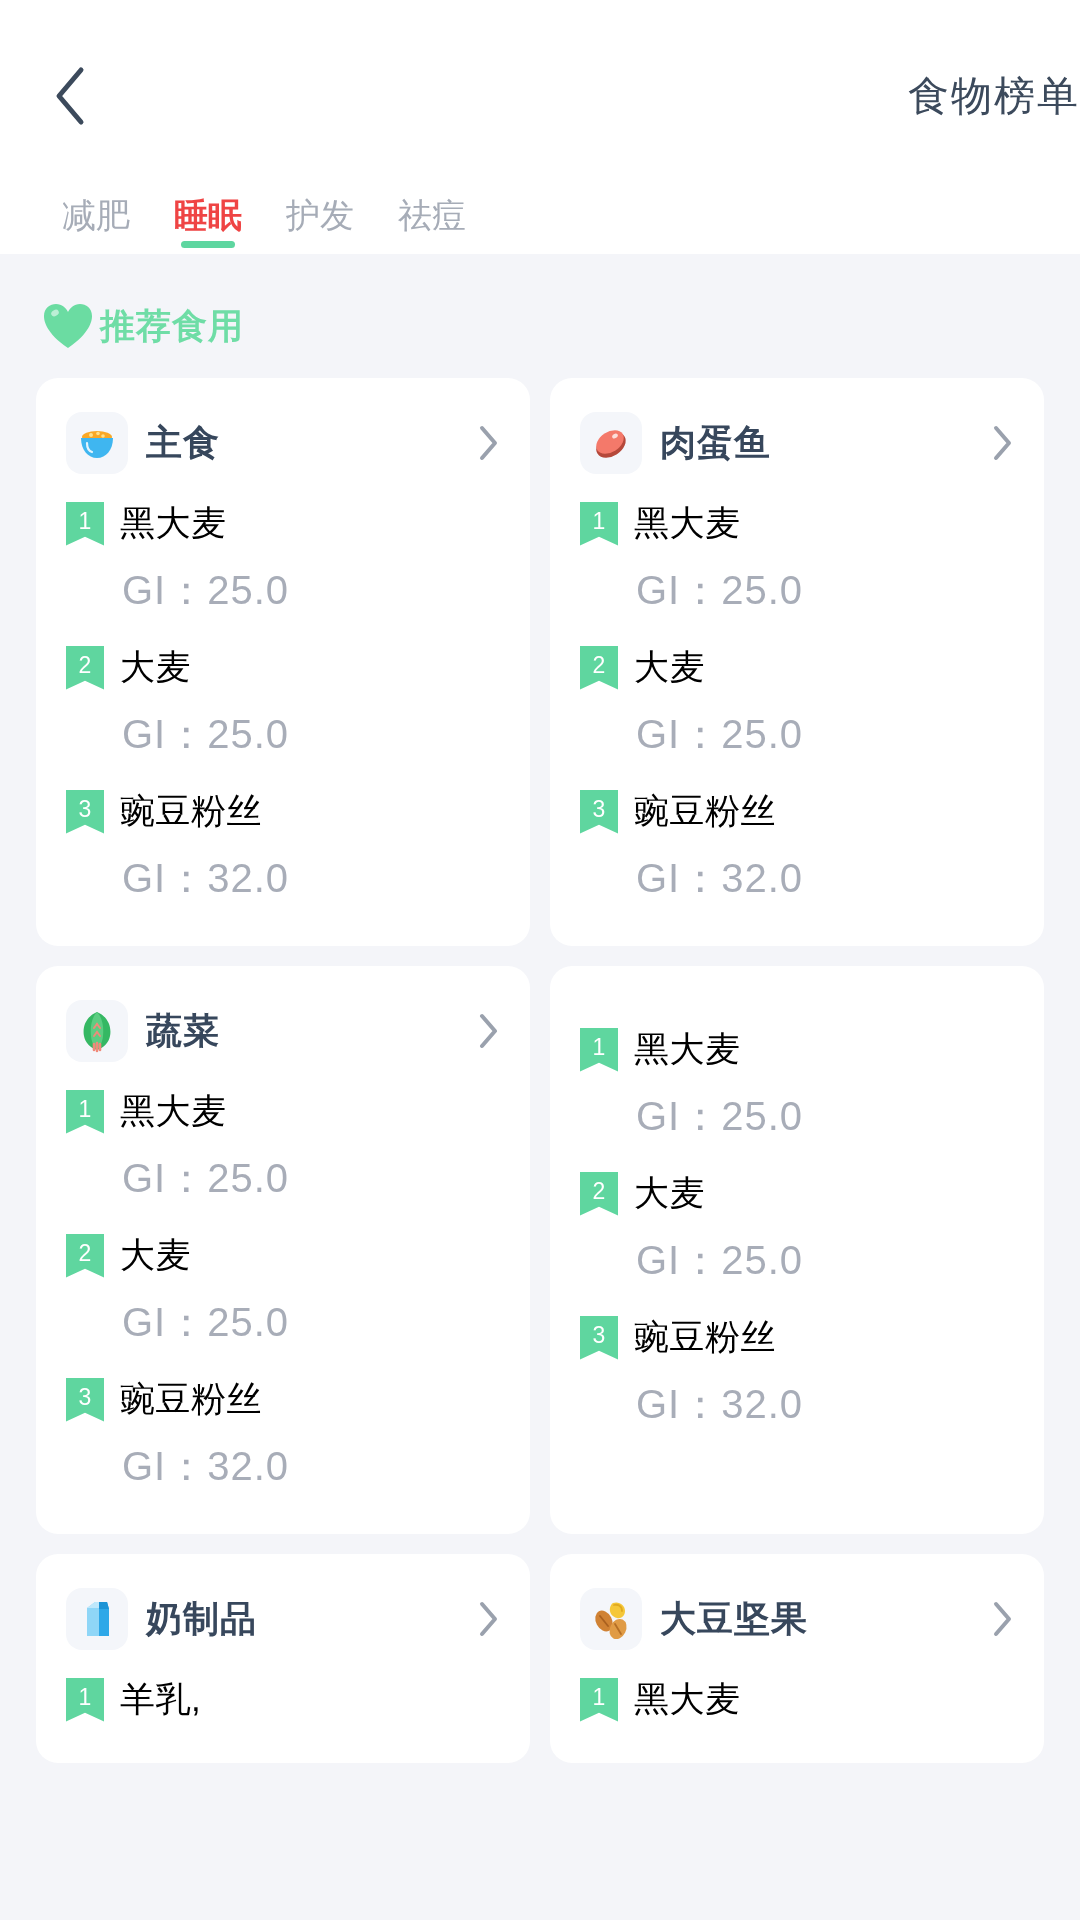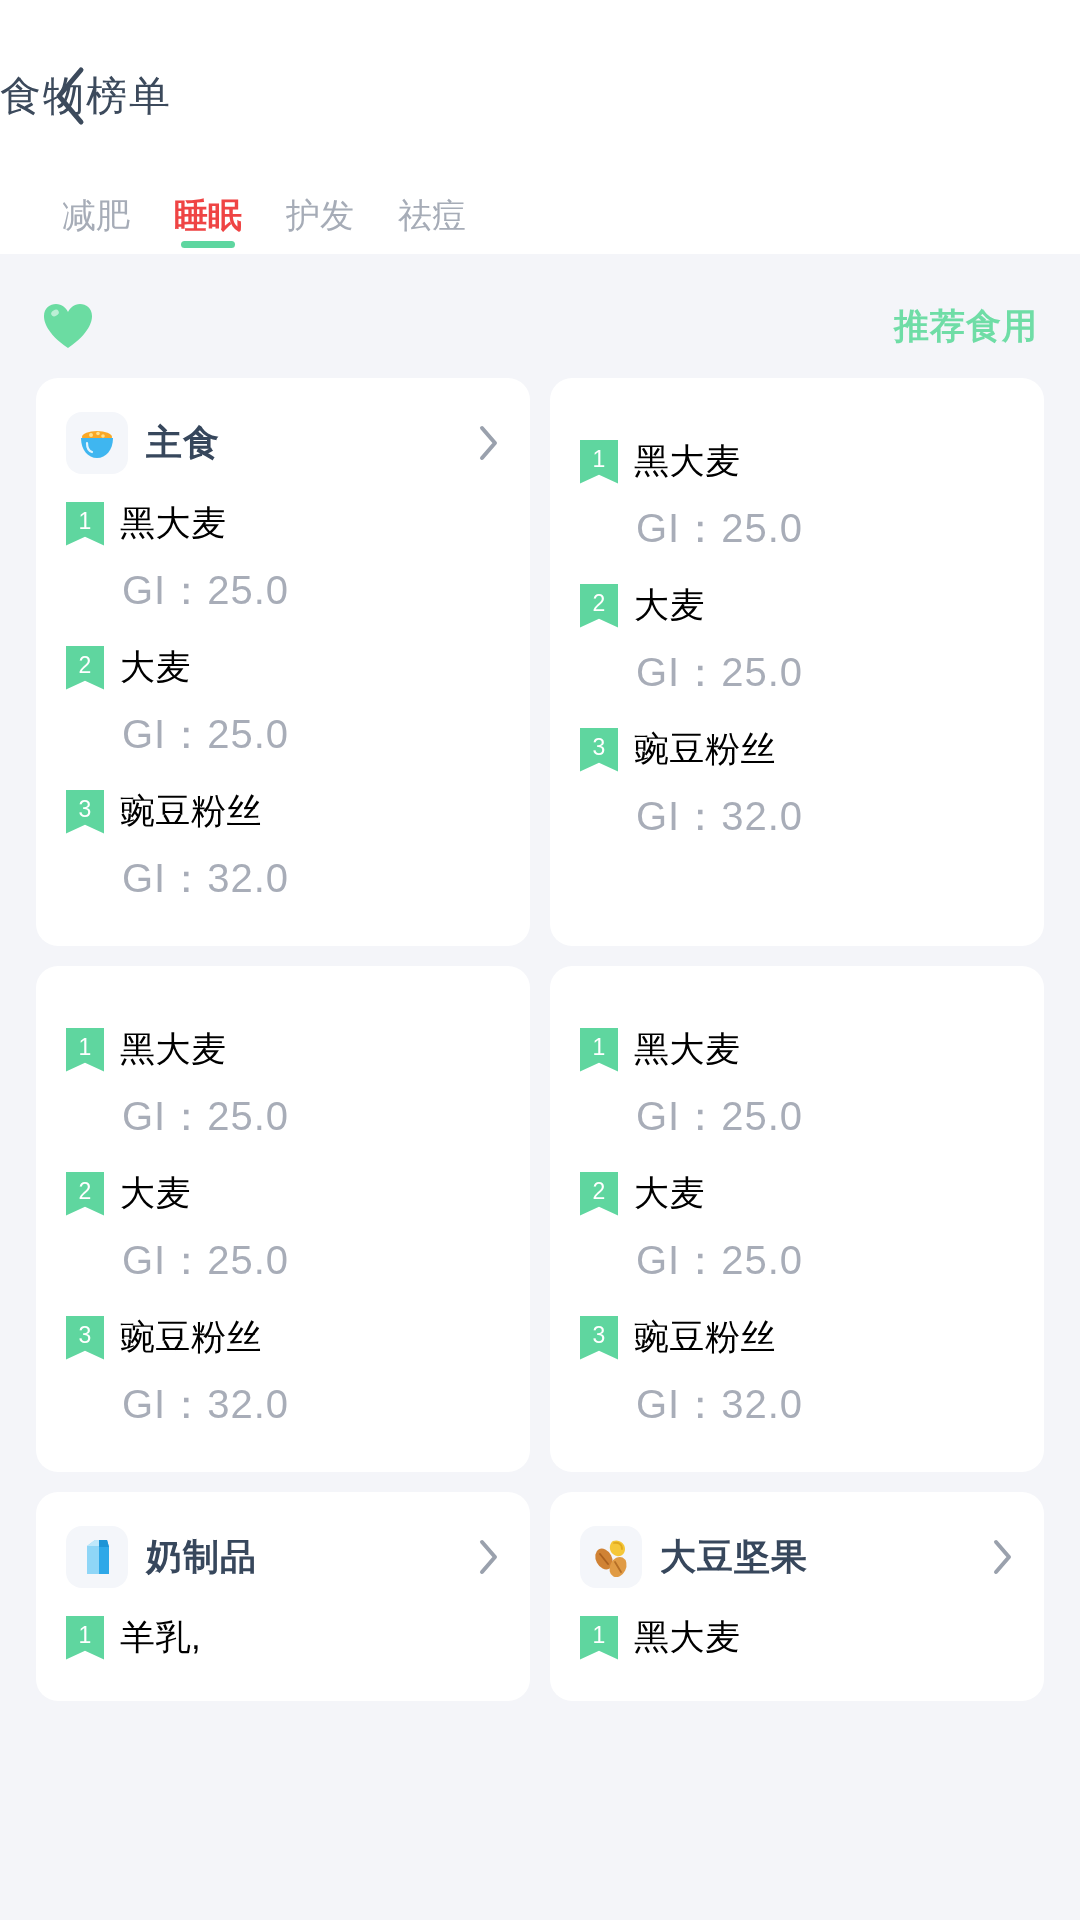--- a/index.html
+++ b/index.html
@@ -21,21 +21,21 @@
   
   .topchrome {
     background: #ffffff;
     padding-top: 44px;
   }
   .navbar {
     position: relative;
     height: 104px;
     display: flex;
     align-items: center;
-    justify-content: flex-start;
+    justify-content: flex-end;
   }
   .back-btn {
     position: absolute;
     left: 34px;
     top: 50%;
     transform: translateY(-50%);
     width: 72px;
     height: 72px;
     display: flex;
     align-items: center;
@@ -86,21 +86,20 @@
     padding: 0 36px;
     background: #f4f5f9;
     height: calc(1920px - 44px - 104px - 106px);
     overflow: hidden;
   }
   .section-head {
     display: flex;
     align-items: center;
     gap: 6px;
     padding: 48px 6px 28px 6px;
-    justify-content: space-between;
   }
   .heart-icon { width: 52px; height: 48px; display:block; }
   .section-title {
     font-size: 35px;
     color: #6fdda6;
     font-weight: bold;
     letter-spacing: 1px;
   }
 
   .grid {
@@ -264,20 +263,35 @@
         <div class="gi-line">GI：25.0</div>
 
         <div class="food-row">
           <span class="rank">3</span>
           <span class="food-name">豌豆粉丝</span>
         </div>
         <div class="gi-line">GI：32.0</div>
       </div>
 
       <div class="card">
+        <div class="card-head">
+          <span class="cat-icon-wrap">
+            <svg width="46" height="46" viewBox="0 0 46 46">
+              <ellipse cx="23" cy="25" rx="16" ry="11" fill="#b5483a" transform="rotate(-33 23 25)"></ellipse>
+              <ellipse cx="22" cy="22" rx="15" ry="10" fill="#f4796a" transform="rotate(-33 22 22)"></ellipse>
+              <ellipse cx="27" cy="16" rx="3" ry="2.2" fill="#ffffff" opacity="0.75" transform="rotate(-33 27 16)"></ellipse>
+            </svg>
+          </span>
+          <div class="cat-name">肉蛋鱼</div>
+          <span class="chev">
+            <svg width="22" height="38" viewBox="0 0 22 38">
+              <path d="M4 4 L17 19 L4 34" fill="none" stroke="#9aa1ad" stroke-width="4" stroke-linecap="round" stroke-linejoin="round"></path>
+            </svg>
+          </span>
+        </div>
 
         <div class="food-row">
           <span class="rank">1</span>
           <span class="food-name">黑大麦</span>
         </div>
         <div class="gi-line">GI：25.0</div>
 
         <div class="food-row">
           <span class="rank">2</span>
           <span class="food-name">大麦</span>
@@ -285,20 +299,36 @@
         <div class="gi-line">GI：25.0</div>
 
         <div class="food-row">
           <span class="rank">3</span>
           <span class="food-name">豌豆粉丝</span>
         </div>
         <div class="gi-line">GI：32.0</div>
       </div>
 
       <div class="card">
+        <div class="card-head">
+          <span class="cat-icon-wrap">
+            <svg width="46" height="46" viewBox="0 0 46 46">
+              <path d="M23 4 C13 8 8 18 10 28 C11 34 16 40 23 42 C30 40 35 34 36 28 C38 18 33 8 23 4 Z" fill="#35b863"></path>
+              <path d="M23 4 C18 9 16 18 17 28 C17.5 34 20 39 23 42 C26 39 28.5 34 29 28 C30 18 28 9 23 4 Z" fill="#5ccd82"></path>
+              <path d="M20 42 L20 36 M23 43 L23 35 M26 42 L26 36" stroke="#f08a7a" stroke-width="2.6" stroke-linecap="round"></path>
+              <path d="M20 20 L23 16 L26 20 M20 28 L23 24 L26 28" fill="none" stroke="#f08a7a" stroke-width="2" stroke-linecap="round"></path>
+            </svg>
+          </span>
+          <div class="cat-name">蔬菜</div>
+          <span class="chev">
+            <svg width="22" height="38" viewBox="0 0 22 38">
+              <path d="M4 4 L17 19 L4 34" fill="none" stroke="#9aa1ad" stroke-width="4" stroke-linecap="round" stroke-linejoin="round"></path>
+            </svg>
+          </span>
+        </div>
 
         <div class="food-row">
           <span class="rank">1</span>
           <span class="food-name">黑大麦</span>
         </div>
         <div class="gi-line">GI：25.0</div>
 
         <div class="food-row">
           <span class="rank">2</span>
           <span class="food-name">大麦</span>

